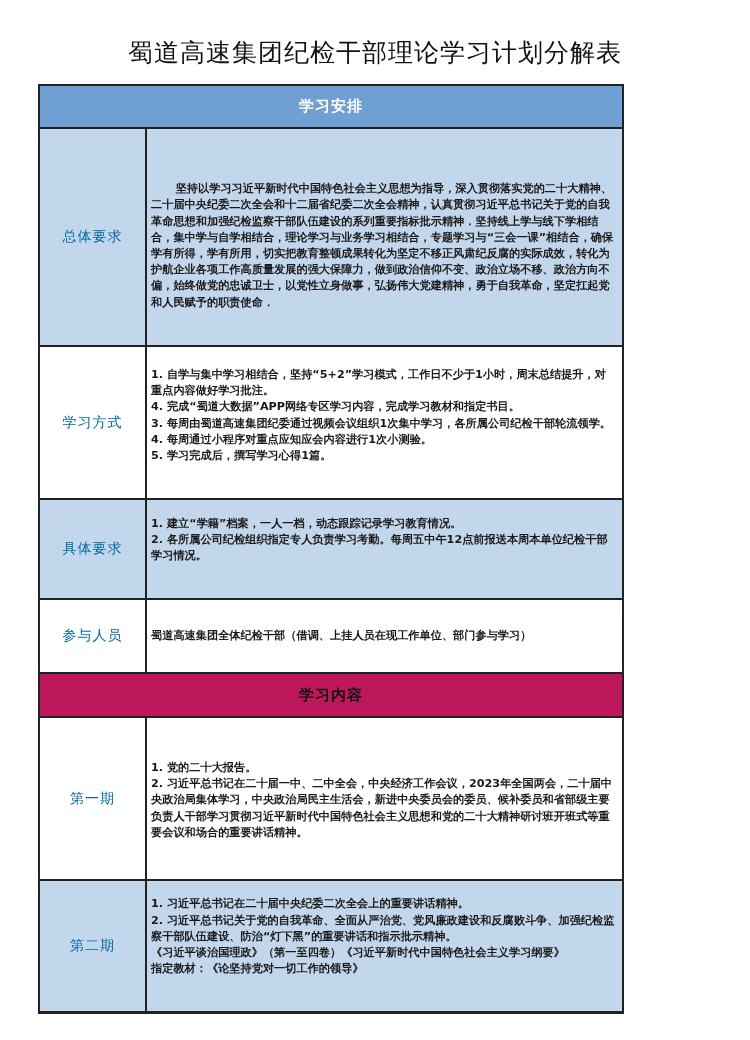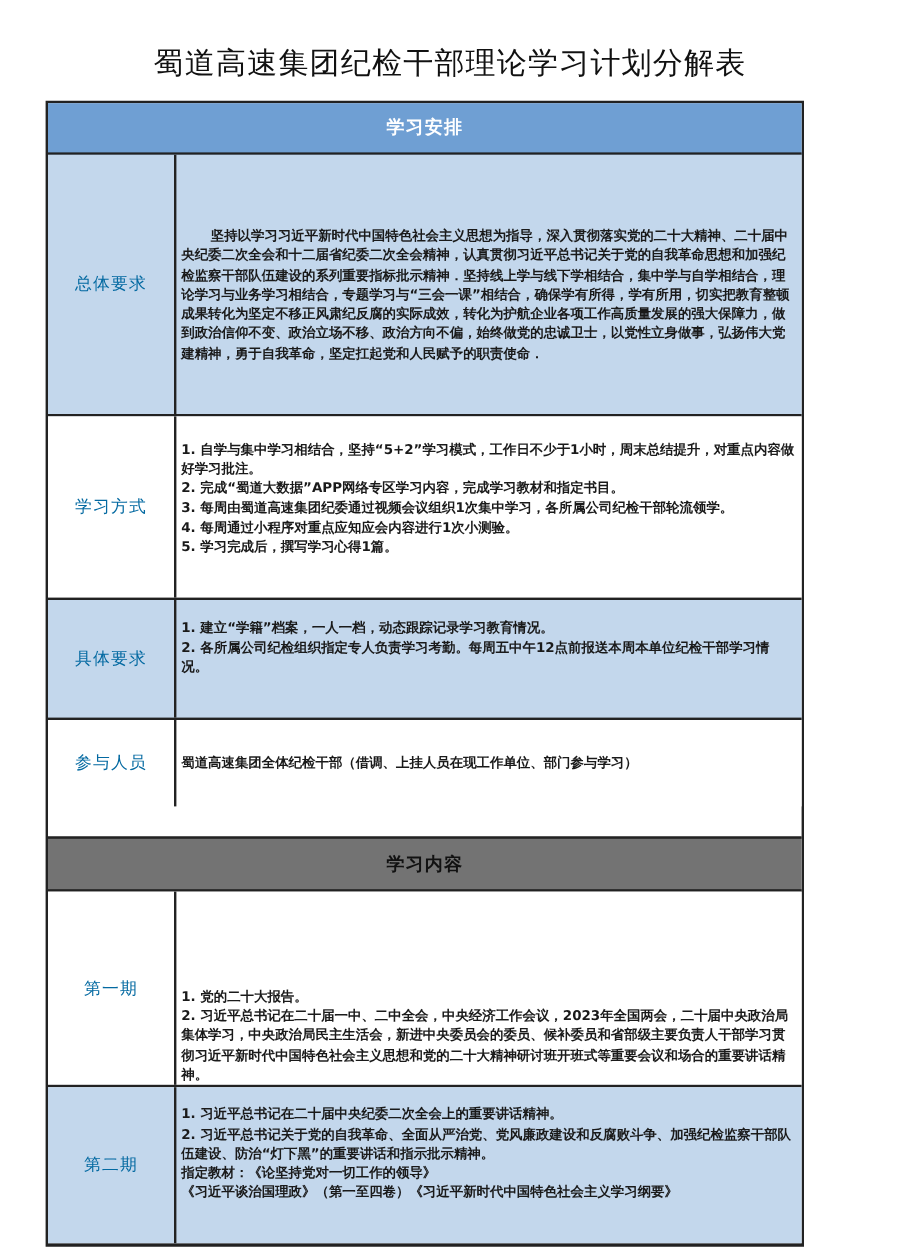--- a/index.html
+++ b/index.html
@@ -6,33 +6,33 @@
   html, body { width: 750px; height: 1040px; background: #ffffff; overflow: hidden; }
   body { font-family: "DejaVu Sans", "Liberation Sans", sans-serif; color: #1c1c1c; position: relative; }
 
   .title {
     position: absolute; left: 0; top: 36px; width: 750px;
     text-align: center; font-family: "DejaVu Serif", "Liberation Serif", serif;
     font-weight: normal; font-size: 25px; letter-spacing: 1px; color: #111;
   }
 
   .table {
-    position: absolute; left: 38px; top: 84px; width: 632px;
+    position: absolute; left: 38px; top: 84px; width: 586px;
     border: 2px solid #222; border-bottom-width: 3px;
   }
   .row { display: flex; border-bottom: 2px solid #222; }
   .row:last-child { border-bottom: none; }
 
   .section-head {
     display: flex; align-items: center; justify-content: center;
     border-bottom: 2px solid #222;
     font-weight: bold; font-size: 15px; letter-spacing: 1px;
   }
   .section-head.primary { background: #6f9fd3; color: #ffffff; height: 43px; }
-  .section-head.secondary { background: #737373; color: #111; height: 46px; margin-top: 25px; }
+  .section-head.secondary { background: #be185d; color: #111; height: 46px; }
 
   .label {
     width: 107px; flex: 0 0 107px;
     border-right: 2px solid #222;
     display: flex; align-items: center; justify-content: center;
     font-size: 14px; color: #0369a1; letter-spacing: 1px;
   }
   .content {
     flex: 1; padding: 0 6px 0 4px;
     display: flex; flex-direction: column; justify-content: center;
@@ -46,21 +46,21 @@
 
   .r-overall { height: 218px; }
   .r-method { height: 153px; }
   .r-specific { height: 100px; }
   .r-people { height: 72px; }
   .r-phase1 { height: 163px; }
   .r-phase2 { height: 130px; }
   .r-overall .content { padding-bottom: 22px; margin-top: 40px; }
   .r-method .content { padding-bottom: 14px; }
   .r-specific .content { padding-bottom: 18px; }
-  .r-phase1 .content { padding-top: 4px; justify-content: flex-end; }
+  .r-phase1 .content { padding-top: 4px; }
   .r-phase2 .content { padding-bottom: 18px; border-radius: 28px; }
 </style>
 </head>
 <body>
 
 <div class="title">蜀道高速集团纪检干部理论学习计划分解表</div>
 
 <div class="table">
 
   <div class="section-head primary">学习安排</div>
@@ -69,21 +69,21 @@
     <div class="label">总体要求</div>
     <div class="content">
       <p class="indent">坚持以学习习近平新时代中国特色社会主义思想为指导，深入贯彻落实党的二十大精神、二十届中央纪委二次全会和十二届省纪委二次全会精神，认真贯彻习近平总书记关于党的自我革命思想和加强纪检监察干部队伍建设的系列重要指标批示精神．坚持线上学与线下学相结合，集中学与自学相结合，理论学习与业务学习相结合，专题学习与“三会一课”相结合，确保学有所得，学有所用，切实把教育整顿成果转化为坚定不移正风肃纪反腐的实际成效，转化为护航企业各项工作高质量发展的强大保障力，做到政治信仰不变、政治立场不移、政治方向不偏，始终做党的忠诚卫士，以党性立身做事，弘扬伟大党建精神，勇于自我革命，坚定扛起党和人民赋予的职责使命．</p>
     </div>
   </div>
 
   <div class="row r-method white">
     <div class="label">学习方式</div>
     <div class="content">
       <p>1. 自学与集中学习相结合，坚持“5+2”学习模式，工作日不少于1小时，周末总结提升，对重点内容做好学习批注。</p>
-      <p>2. 完成“蜀道大数据”APP网络专区学习内容，完成学习教材和指定书目。</p>
+      <p>4. 完成“蜀道大数据”APP网络专区学习内容，完成学习教材和指定书目。</p>
       <p>3. 每周由蜀道高速集团纪委通过视频会议组织1次集中学习，各所属公司纪检干部轮流领学。</p>
       <p>4. 每周通过小程序对重点应知应会内容进行1次小测验。</p>
       <p>5. 学习完成后，撰写学习心得1篇。</p>
     </div>
   </div>
 
   <div class="row r-specific blue">
     <div class="label">具体要求</div>
     <div class="content">
       <p>1. 建立“学籍”档案，一人一档，动态跟踪记录学习教育情况。</p>
@@ -106,18 +106,18 @@
       <p>1. 党的二十大报告。</p>
       <p>2. 习近平总书记在二十届一中、二中全会，中央经济工作会议，2023年全国两会，二十届中央政治局集体学习，中央政治局民主生活会，新进中央委员会的委员、候补委员和省部级主要负责人干部学习贯彻习近平新时代中国特色社会主义思想和党的二十大精神研讨班开班式等重要会议和场合的重要讲话精神。</p>
     </div>
   </div>
 
   <div class="row r-phase2 blue">
     <div class="label">第二期</div>
     <div class="content">
       <p>1. 习近平总书记在二十届中央纪委二次全会上的重要讲话精神。</p>
       <p>2. 习近平总书记关于党的自我革命、全面从严治党、党风廉政建设和反腐败斗争、加强纪检监察干部队伍建设、防治“灯下黑”的重要讲话和指示批示精神。</p>
+      <p>《习近平谈治国理政》（第一至四卷）《习近平新时代中国特色社会主义学习纲要》</p>
       <p>指定教材：《论坚持党对一切工作的领导》</p>
-      <p>《习近平谈治国理政》（第一至四卷）《习近平新时代中国特色社会主义学习纲要》</p>
     </div>
   </div>
 
 </div>
 
 </body></html>

